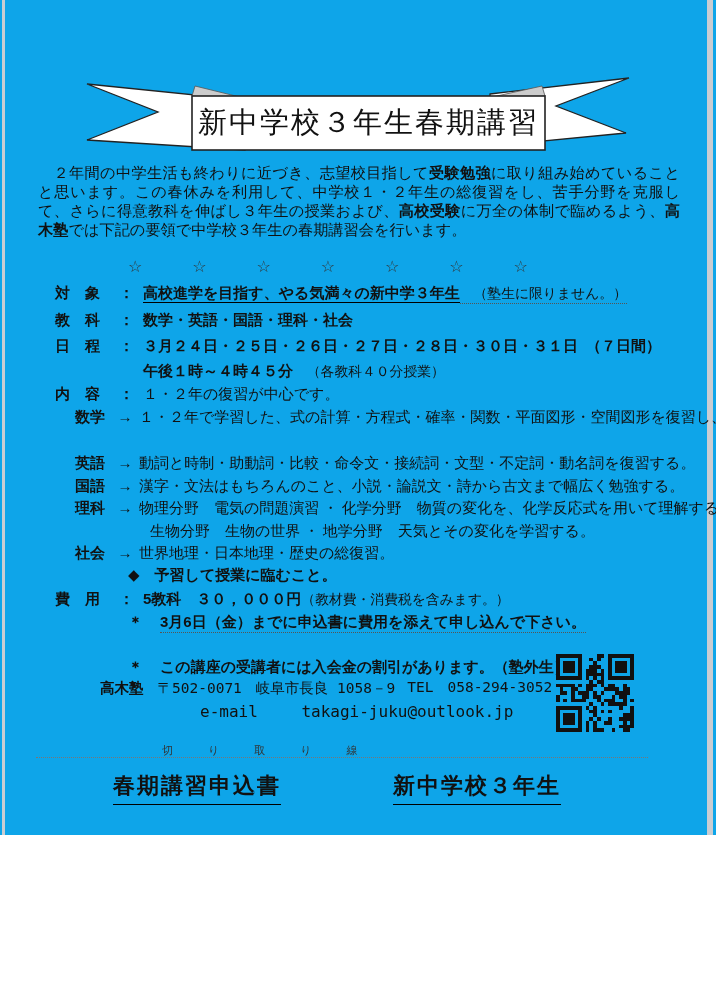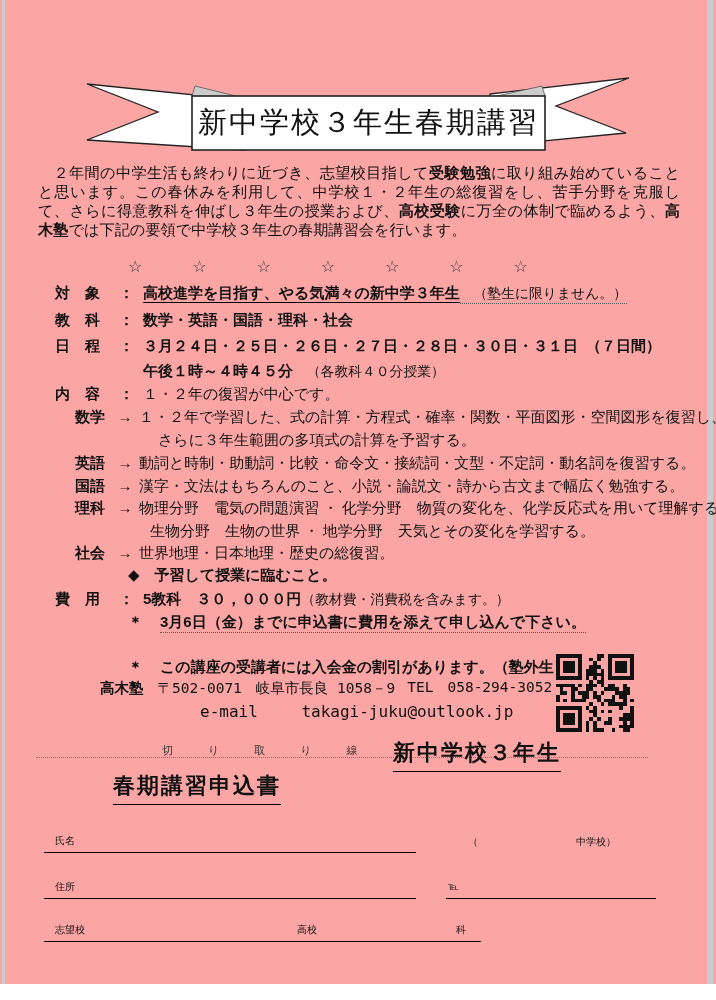--- a/index.html
+++ b/index.html
@@ -1,16 +1,16 @@
 <!DOCTYPE html>
 <html><head>
 <meta charset="utf-8">
 <style>
   html,body{margin:0;padding:0;background:#fff;}
-  .page{position:relative;width:716px;height:984px;background:#fca5a5;overflow:hidden;
+  .page{position:relative;width:716px;height:835px;background:#0ea5e9;overflow:hidden;
         font-family:"Liberation Serif","DejaVu Serif",serif;color:#111;}
   .edge{position:absolute;background:#c9cdd2;}
   .gothic{font-family:"Liberation Sans","DejaVu Sans",sans-serif;}
   .mono{font-family:"DejaVu Sans Mono","Liberation Mono",monospace;}
   .abs{position:absolute;white-space:nowrap;}
   .fs15{font-size:15px;line-height:20px;}
   .ribbon{position:absolute;left:0;top:0;}
   .banner-title{position:absolute;left:192px;top:96px;width:353px;height:54px;
       display:flex;align-items:center;justify-content:center;
       font-size:29px;letter-spacing:2px;font-weight:500;}
@@ -82,23 +82,20 @@
   <div class="abs fs15" style="left:143px;top:361px;">
     <b class="gothic">午後１時～４時４５分</b><span class="note">　（各教科４０分授業）</span>
   </div>
 
   <div class="abs fs15" style="left:55px;top:384px;">
     <span class="lbl gothic">内　容</span><span class="colon">：</span><span>１・２年の復習が中心です。</span>
   </div>
 
   <div class="abs fs15" style="left:75px;top:407px;">
     <span class="sub gothic">数学</span><span class="arr">→</span><span>１・２年で学習した、式の計算・方程式・確率・関数・平面図形・空間図形を復習し、</span>
-  </div>
-  <div class="abs fs15" style="left:158px;top:430px;">
-    <span>さらに３年生範囲の多項式の計算を予習する。</span>
   </div>
 
   <div class="abs fs15" style="left:75px;top:476px;">
     <span class="sub gothic">国語</span><span class="arr">→</span><span>漢字・文法はもちろんのこと、小説・論説文・詩から古文まで幅広く勉強する。</span>
   </div>
 
   <div class="abs fs15" style="left:75px;top:453px;">
     <span class="sub gothic">英語</span><span class="arr">→</span><span>動詞と時制・助動詞・比較・命令文・接続詞・文型・不定詞・動名詞を復習する。</span>
   </div>
 
@@ -365,21 +362,21 @@
       <rect x="12" y="20" width="1" height="1" fill="#111"></rect>
       <rect x="15" y="20" width="1" height="1" fill="#111"></rect>
       <rect x="18" y="20" width="1" height="1" fill="#111"></rect>
       <rect x="19" y="20" width="1" height="1" fill="#111"></rect>
     </svg>
 
   <div class="abs cutlabel gothic">切　り　取　り　線</div>
   <div class="cutline"></div>
 
   <div class="abs gothic formtitle" style="left:113px;top:771px;">春期講習申込書</div>
-  <div class="abs gothic formtitle" style="left:393px;top:738px;">新中学校３年生</div>
+  <div class="abs gothic formtitle" style="left:393px;top:771px;">新中学校３年生</div>
 
   <div class="abs gothic flabel" style="left:55px;top:834px;">氏名</div>
   <div class="fline" style="left:44px;top:832px;width:372px;height:20px;"></div>
   <div class="abs gothic flabel" style="left:468px;top:835px;">（</div>
   <div class="abs gothic flabel" style="left:576px;top:835px;">中学校）</div>
 
   <div class="abs gothic flabel" style="left:55px;top:880px;">住所</div>
   <div class="fline" style="left:44px;top:878px;width:372px;height:20px;"></div>
   <div class="abs gothic flabel" style="left:448px;top:881px;">℡</div>
   <div class="fline" style="left:446px;top:878px;width:210px;height:20px;"></div>

